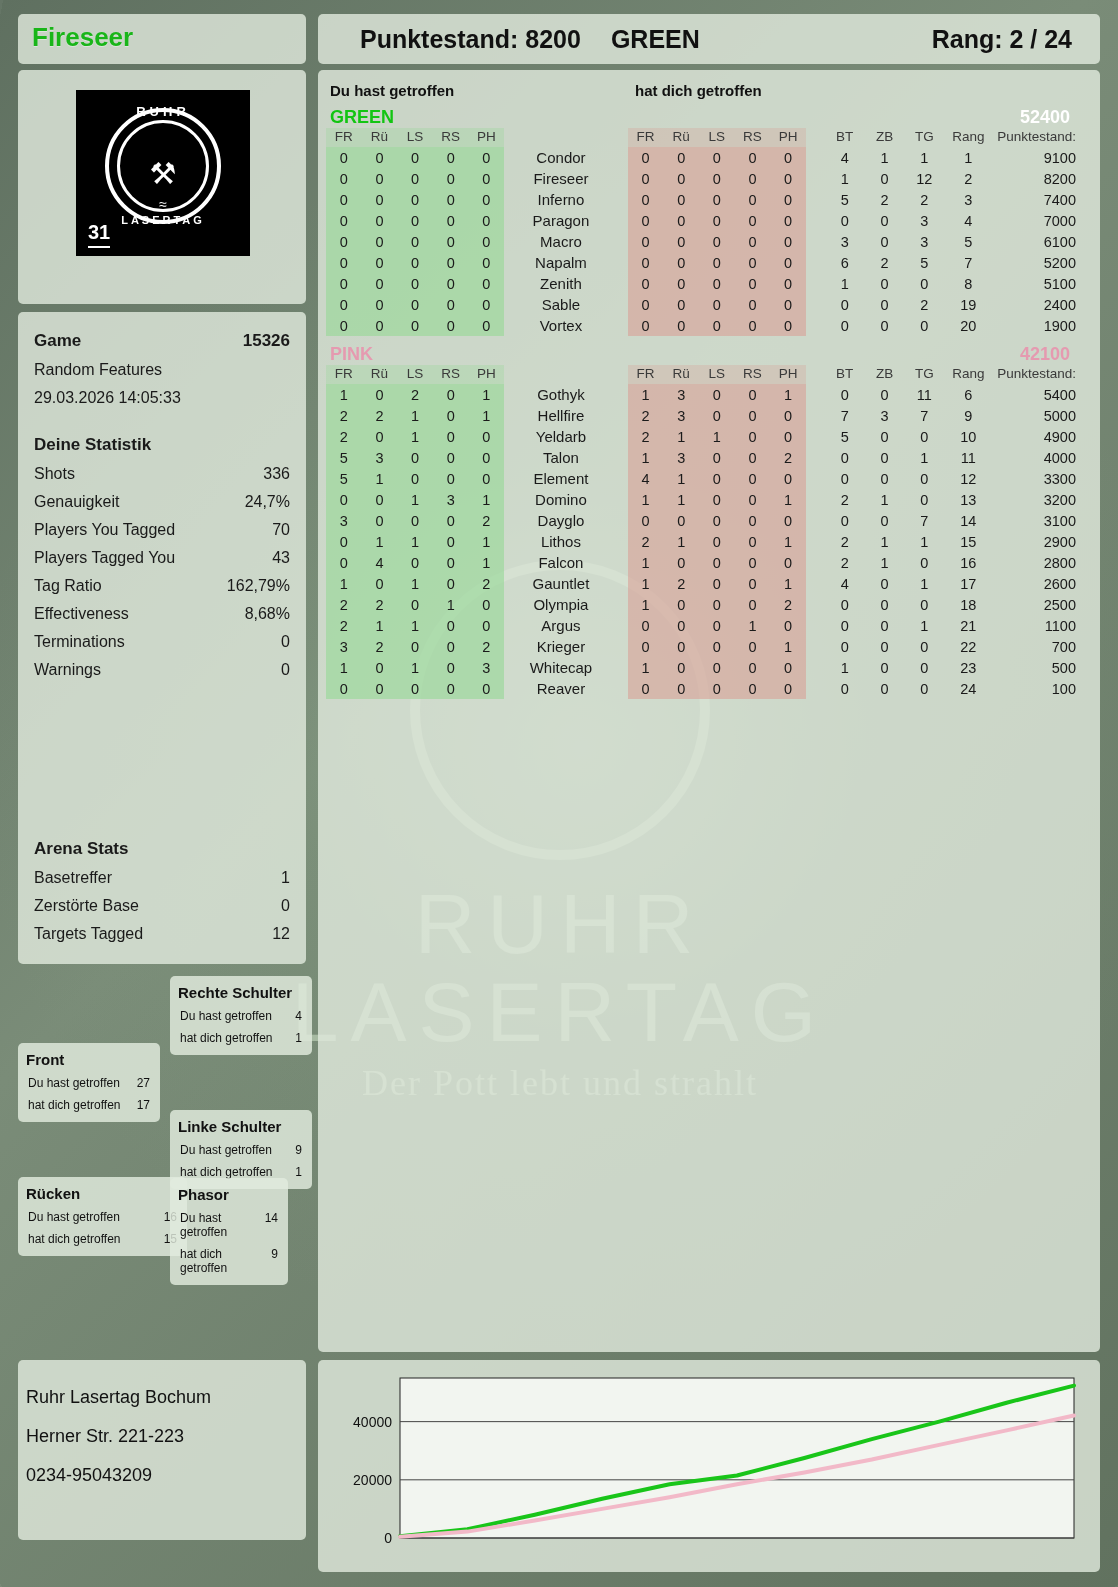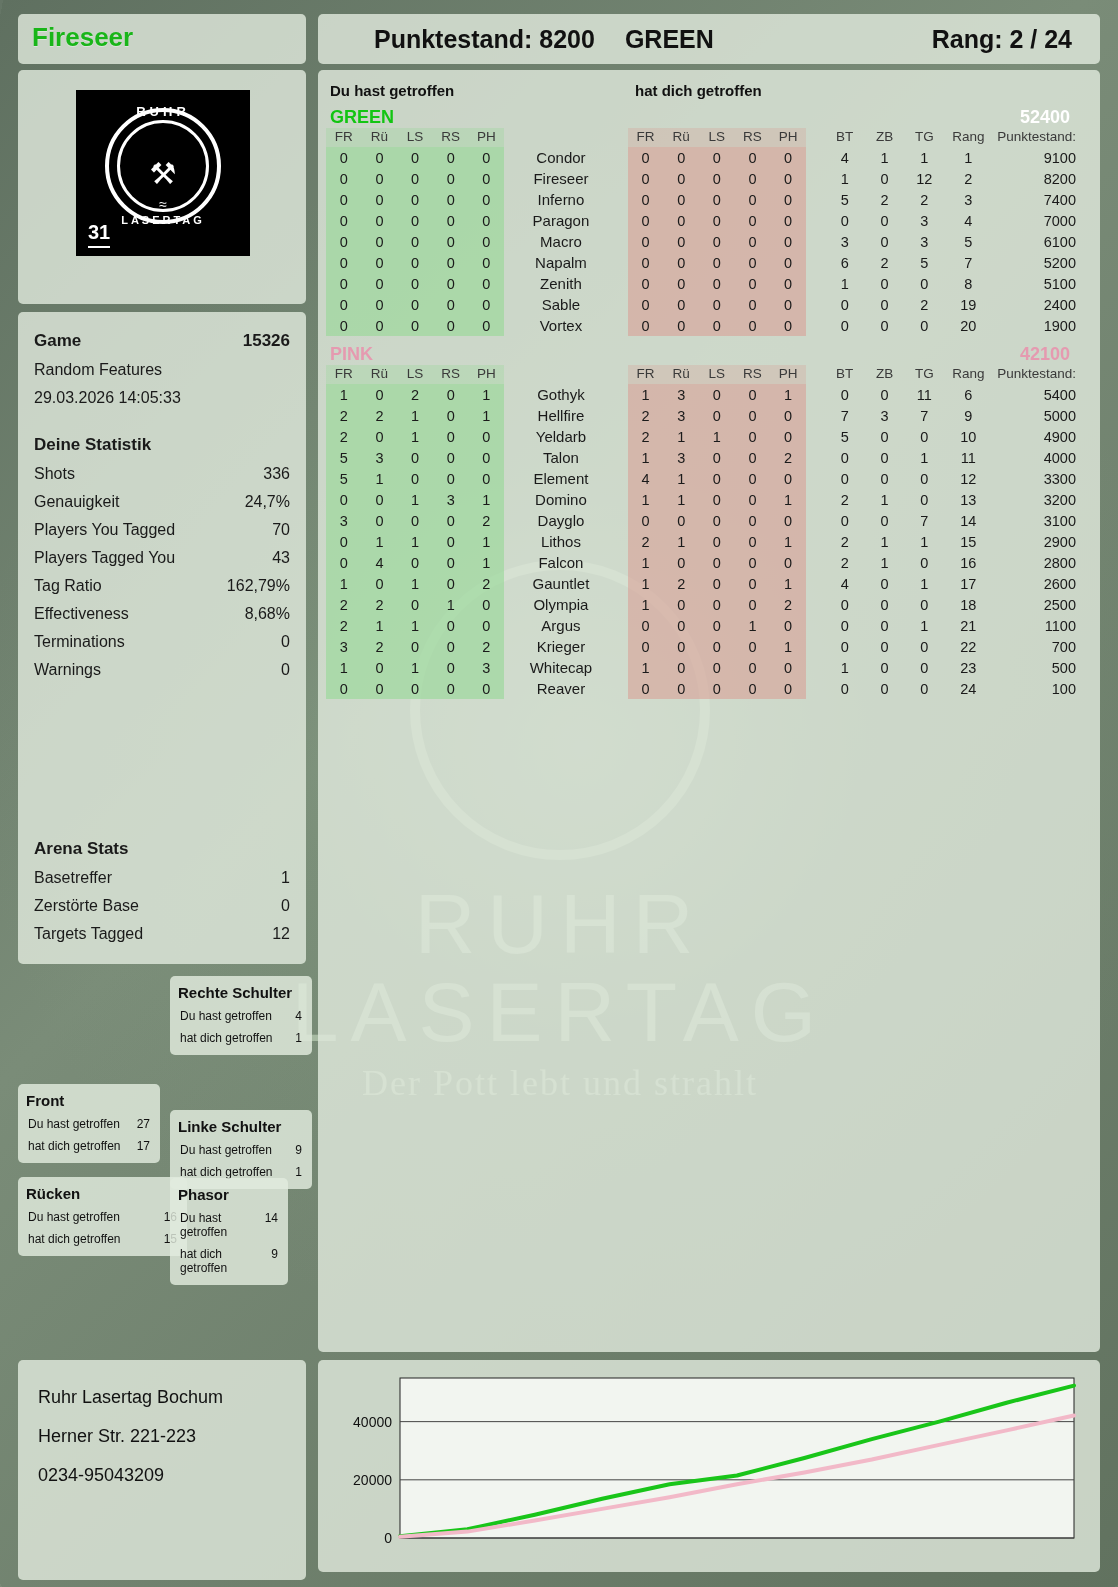--- a/index.html
+++ b/index.html
@@ -42,21 +42,21 @@
     background:rgba(226,235,222,0.80);
     border-radius:5px;
   }
 
   
   #hdr-left{ left:18px; top:14px; width:288px; height:50px; }
   #hdr-left .nick{
     color:#19b519; font-weight:bold; font-size:26px;
     padding:8px 0 0 14px; text-shadow:0 1px 0 rgba(255,255,255,.4);
   }
-  #hdr-right{ left:318px; top:14px; width:782px; height:50px; display:flex; align-items:center;padding-left:14px; }
+  #hdr-right{ left:318px; top:14px; width:782px; height:50px; display:flex; align-items:center; }
   #hdr-right .score{ font-size:25px; font-weight:bold; color:#111; margin-left:42px;}
   #hdr-right .team{ font-size:25px; font-weight:bold; color:#111; margin-left:30px;}
   #hdr-right .rank{ font-size:25px; font-weight:bold; color:#111; margin-left:auto; margin-right:28px;}
 
   
   #logo-panel{ left:18px; top:70px; width:288px; height:234px; }
   .logo-box{
     position:absolute; left:58px; top:20px; width:174px; height:166px;
     background:#000;
   }
@@ -78,28 +78,28 @@
   .row{ display:flex; justify-content:space-between; font-size:16px; color:#1a1a1a; padding:5px 0;}
   .row .k{}
   .row .v{ font-variant-numeric:tabular-nums;}
   .hd{ font-weight:bold; font-size:17px; }
   .gap{ height:18px;}
 
   
   .bp{ background:rgba(226,235,222,0.82); border-radius:5px; padding:6px 8px;}
   .bp .t{ text-align:left; font-weight:bold; font-size:15px; color:#111; padding:2px 0 4px;}
   .bp .l{ display:flex; justify-content:space-between; font-size:12px; color:#111; padding:4px 2px;}
-  #bp-front{ position:absolute; left:18px; top:1084px; width:142px;}
+  #bp-front{ position:absolute; left:18px; top:1043px; width:142px;}
   #bp-ruecken{ position:absolute; left:18px; top:1177px; width:169px;}
   #bp-rechte{ position:absolute; left:170px; top:976px; width:142px;}
   #bp-linke{ position:absolute; left:170px; top:1110px; width:142px;}
   #bp-phasor{ position:absolute; left:170px; top:1178px; width:118px;}
 
   
-  #addr{ left:18px; top:1360px; width:288px; height:220px; padding:18px 20px;}
+  #addr{ left:18px; top:1360px; width:288px; height:180px; padding:18px 8px;}
   #addr div{ font-size:18px; color:#111; padding:9px 0;}
 
   
   #board{ left:318px; top:70px; width:782px; height:1282px; padding:10px 8px 0 8px; overflow:hidden;}
   .board-head{ display:flex; font-weight:bold; font-size:15px; color:#111; padding:2px 0 6px 4px;}
   .board-head .a{ width:305px;}
   .board-head .b{ width:200px;}
   .teamline{ display:flex; align-items:center; font-weight:bold; font-size:18px; padding:2px 4px 0 4px;}
   .teamline .pts{ margin-left:auto; padding-right:18px;}
   table.sb{ border-collapse:collapse; width:100%; font-size:14.5px; color:#1a1a1a;}

